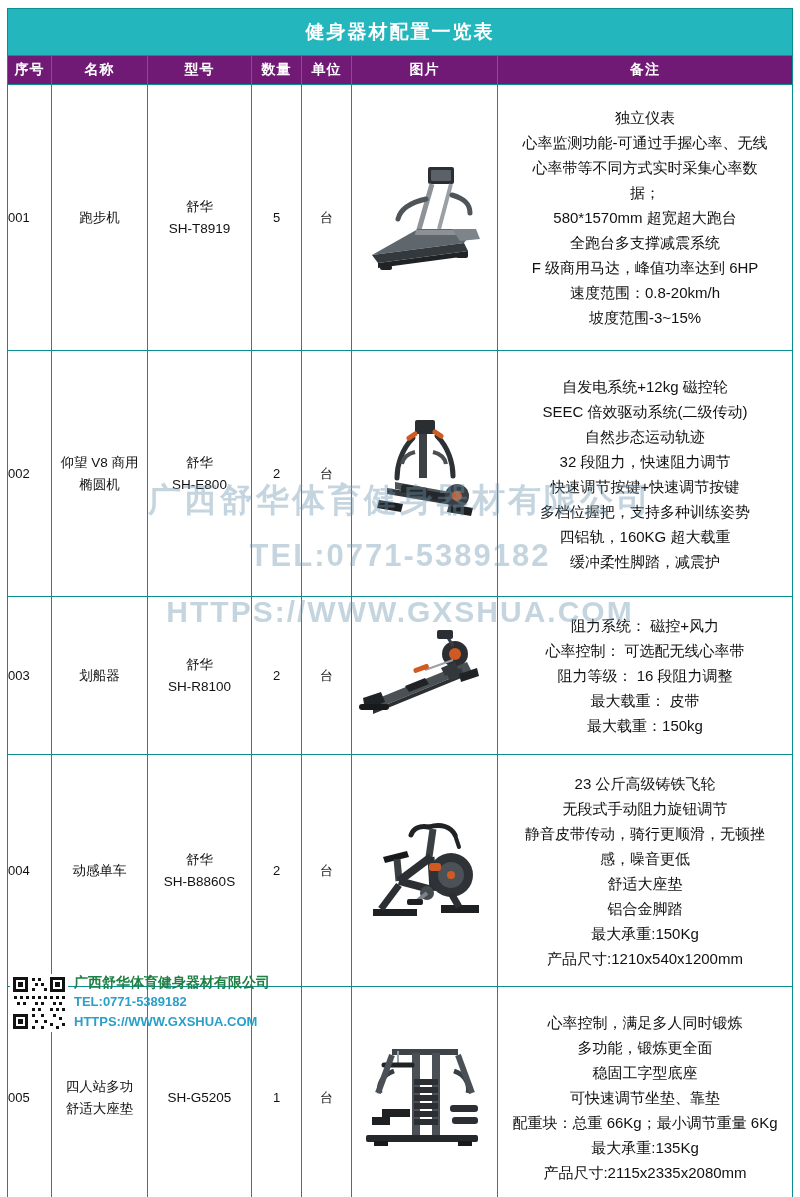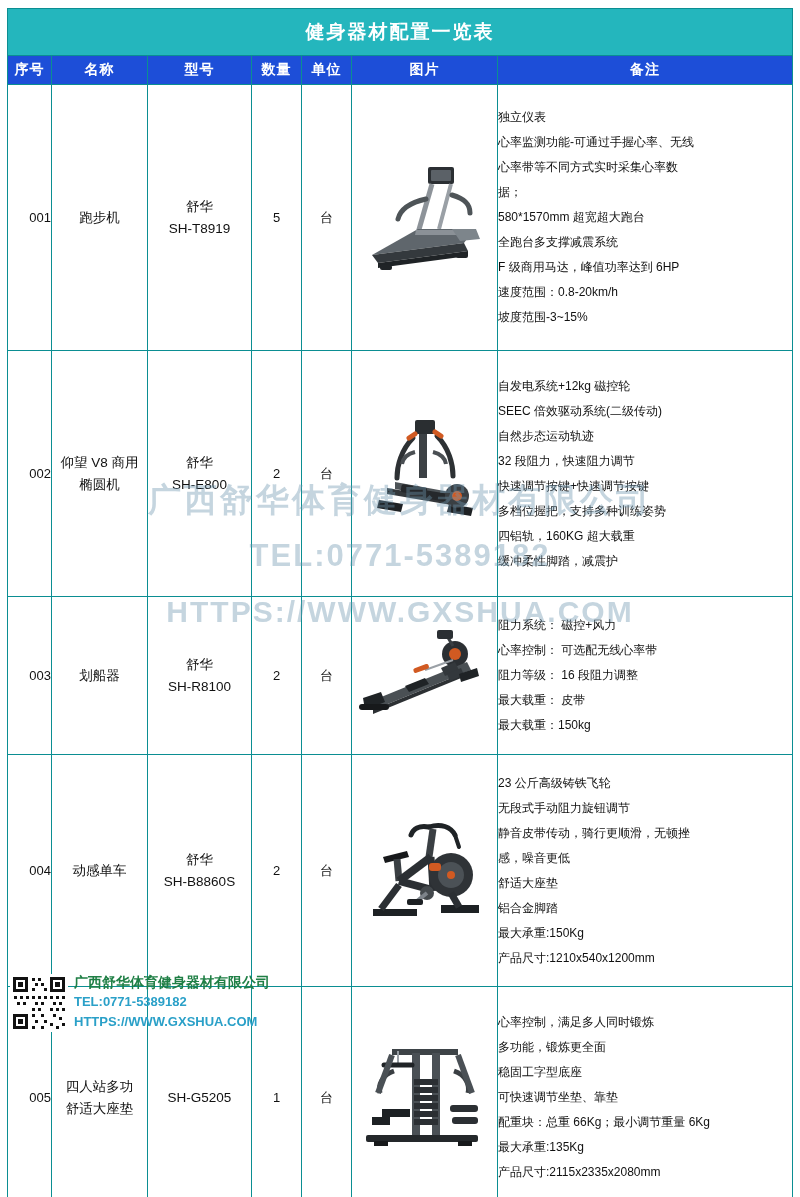--- a/index.html
+++ b/index.html
@@ -34,35 +34,35 @@
     background: #24b6bd;
     color: #ffffff;
     text-align: center;
     font-size: 19px;
     font-weight: bold;
     letter-spacing: 2px;
     height: 46px;
     border: 1px solid #0b8e92;
   }
   .hdr td {
-    background: #1d4ed8;
+    background: #701a75;
     color: #ffffff;
     text-align: center;
     font-size: 14px;
     font-weight: bold;
     height: 28px;
     letter-spacing: 1px;
   }
-  .c-idx   { width: 44px;  text-align: right; font-size: 13px; }
+  .c-idx   { width: 44px;  text-align: left; font-size: 13px; }
   .c-name  { width: 96px;  text-align: center; font-size: 13.5px; line-height: 22px; }
   .c-model { width: 104px; text-align: center; font-size: 13.5px; line-height: 22px; }
   .c-qty   { width: 50px;  text-align: center; font-size: 13px; }
   .c-unit  { width: 50px;  text-align: center; font-size: 13px; }
   .c-img   { width: 146px; text-align: center; }
-  .c-note  { text-align: left; font-size: 12px; line-height: 25px; padding: 6px 6px 6px 10px; }
+  .c-note  { text-align: center; font-size: 15px; line-height: 25px; padding: 6px 6px 6px 10px; }
 
   .c-note div { white-space: nowrap; }
 
   .imgbox {
     width: 140px;
     height: 100%;
     display: flex;
     align-items: center;
     justify-content: center;
   }

